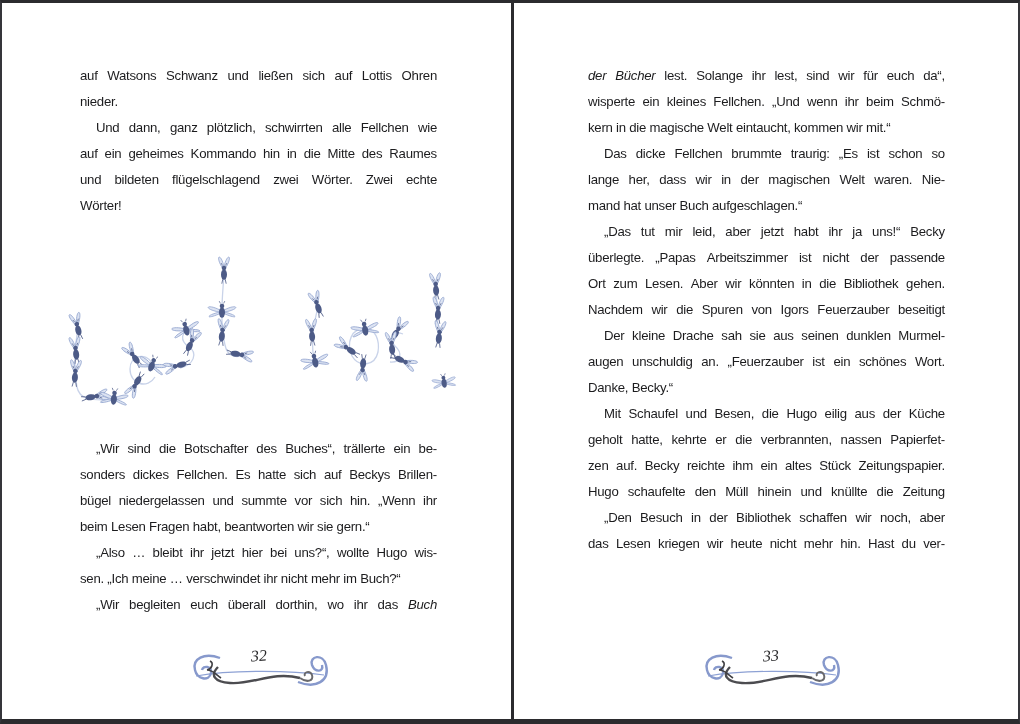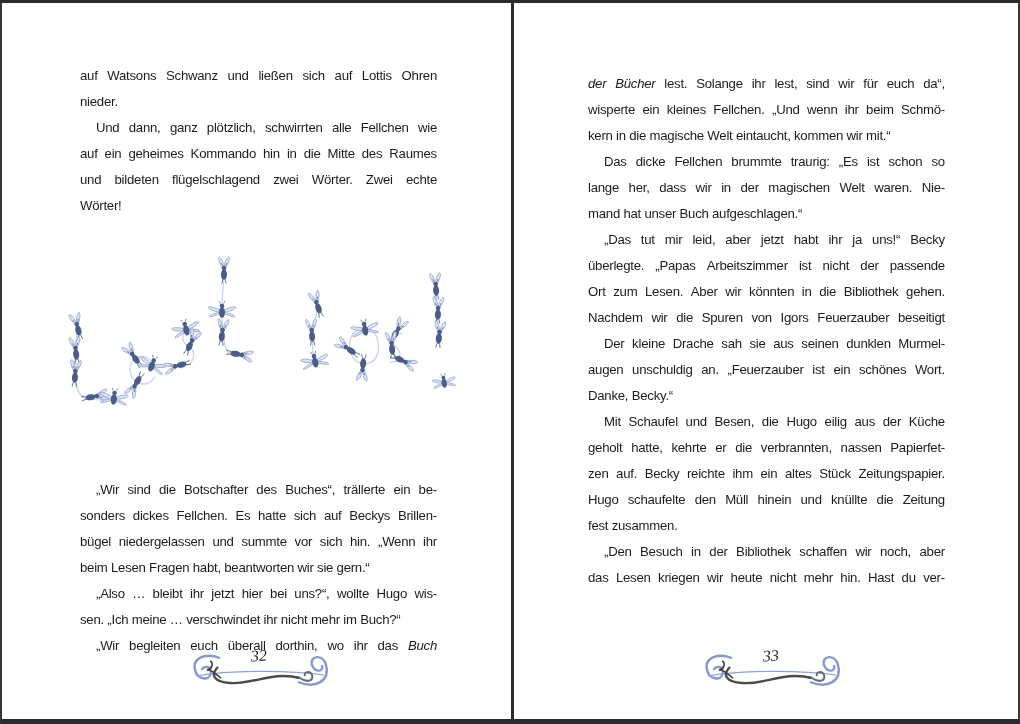--- a/index.html
+++ b/index.html
@@ -145,21 +145,21 @@
         <use href="#fc" transform="translate(330,99) rotate(-5)"></use>
         <use href="#fc" transform="translate(339,111) rotate(115)"></use>
 
         <use href="#fc" transform="translate(374,40) rotate(-4)"></use>
         <use href="#fc" transform="translate(376,64) rotate(2)"></use>
         <use href="#fc" transform="translate(377,88) rotate(6)"></use>
         <use href="#fd" transform="translate(382,133) rotate(-8) scale(0.85)"></use>
       </svg>
     </div>
 
-    <div class="textblock" style="left:78px; top:433px;margin-top:41px;">
+    <div class="textblock" style="left:78px; top:433px;">
         <div class="line just ind">
           <span>„Wir</span>
           <span>sind</span>
           <span>die</span>
           <span>Botschafter</span>
           <span>des</span>
           <span>Buches“,</span>
           <span>trällerte</span>
           <span>ein</span>
           <span>be-</span>
@@ -222,21 +222,21 @@
         <path d="M116,27 c7,5 14,3 12,-3 c-2,-5 -9,-3 -7,1" fill="none" stroke="#6a6a6d" stroke-width="2"></path>
         <path d="M36,7 C20,1 8,8 11,19 C13,28 25,31 27,22 C28,15 19,14 18,19" fill="none" stroke="#8799cc" stroke-width="2.4"></path>
         <path d="M26,10 c4,2 2,8 -3,9 c6,0 8,4 14,8" fill="none" stroke="#3f3f42" stroke-width="1.6"></path>
         <path d="M114,31 C132,38 146,30 142,14 C139,2 125,5 128,14 C131,22 140,21 138,14" fill="none" stroke="#8799cc" stroke-width="2.4"></path>
       </svg>
     </div>
   </div>
 
   <div>
 
-    <div class="textblock" style="left:586px; top:68px;">
+    <div class="textblock" style="left:586px; top:60px;">
         <div class="line just">
           <span class="it">der</span>
           <span class="it">Bücher</span>
           <span>lest.</span>
           <span>Solange</span>
           <span>ihr</span>
           <span>lest,</span>
           <span>sind</span>
           <span>wir</span>
           <span>für</span>
@@ -382,21 +382,20 @@
           <span>Hugo</span>
           <span>schaufelte</span>
           <span>den</span>
           <span>Müll</span>
           <span>hinein</span>
           <span>und</span>
           <span>knüllte</span>
           <span>die</span>
           <span>Zeitung</span>
         </div>
-        <div class="line"><span>fest zusammen.</span></div>
         <div class="line just ind">
           <span>„Den</span>
           <span>Besuch</span>
           <span>in</span>
           <span>der</span>
           <span>Bibliothek</span>
           <span>schaffen</span>
           <span>wir</span>
           <span>noch,</span>
           <span>aber</span>

